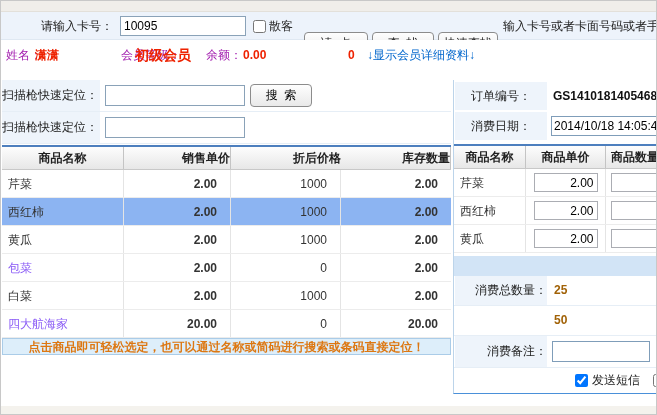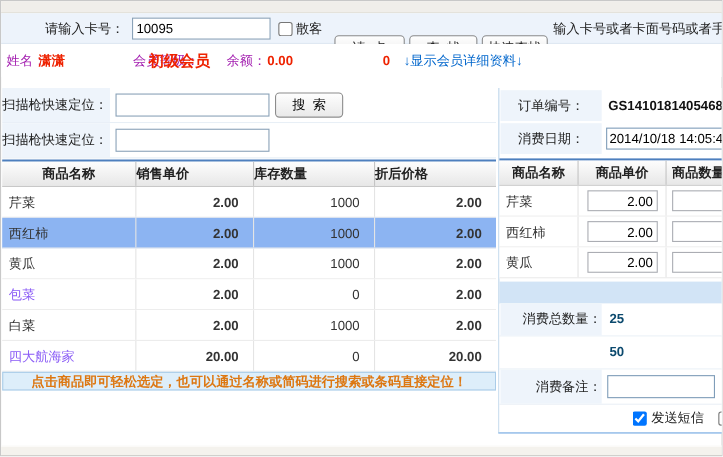--- a/index.html
+++ b/index.html
@@ -44,21 +44,21 @@
   .trow { display:flex; width:449px; }
   .thead { height:23px; background:linear-gradient(#fdfdfd,#e7e7e7); border-bottom:1px solid #c8c8c8; }
   .thead .c { line-height:23px; text-align:center; font-weight:bold; color:#222; border-right:1px solid #c4c4c4; }
   .tr { height:28px; background:#fff; border-bottom:1px solid #ececec; cursor:pointer; }
   .tr .c { line-height:28px; border-right:1px solid #e4e4e4; }
   .c1 { width:122px; padding-left:6px; }
   .c2 { width:107px; text-align:right; padding-right:13px; font-weight:bold; }
   .c3 { width:110px; text-align:right; padding-right:13px; }
   .c4 { width:110px; text-align:right; padding-right:13px; font-weight:bold; border-right:none !important; }
   .thead .c1 { padding-left:0; text-align:center; }
-  .thead .c2, .thead .c3, .thead .c4 { padding-right:0; text-align:left; }
+  .thead .c2, .thead .c3, .thead .c4 { padding-right:0; text-align:right; }
   .tr.selected { background:#8cb4f2; }
   .tr.redrow .c1 { color:#8b5cf6; }
   .lhint { width:449px; height:17px; line-height:16px; margin-top:0px; background:#ddeefa; border:1px solid #aacce8;
     color:#dd7711; font-weight:bold; text-align:center; overflow:hidden; }
   
   .rpanel { position:absolute; left:452px; top:79px; width:205px; height:314px; background:#fff; border-left:1px solid #bcd4ea; border-bottom:1px solid #4a90d9; }
   .r-lblcell { position:absolute; left:1px; width:92px; height:28px; background:#eef4fb; line-height:28px; text-align:center; color:#222; }
   .r-order-lbl { top:2px; }
   .r-order-val { position:absolute; left:99px; top:2px; height:28px; line-height:28px; font-weight:bold; color:#111; white-space:nowrap; }
   .r-date-lbl { top:32px; }
@@ -69,21 +69,21 @@
   .rthead .rc { line-height:23px; text-align:center; font-weight:bold; color:#222; border-right:1px solid #c4c4c4; }
   .rtr { height:28px; border-bottom:1px solid #ececec; background:#fff; }
   .rc1 { width:72px; padding-left:6px; line-height:28px; border-right:1px solid #e4e4e4; }
   .rc2 { width:80px; border-right:1px solid #e4e4e4; display:flex; align-items:center; justify-content:center; }
   .rc3 { width:80px; display:flex; align-items:center; justify-content:flex-start; padding-left:5px; }
   .rthead .rc1 { padding-left:0; text-align:center; line-height:23px; }
   .qty-input, .price-input { width:64px; height:19px; border:1px solid #abadb3; font:12px "Liberation Sans","DejaVu Sans",sans-serif; text-align:right; padding:0 3px; background:#fff; }
   .r-gap { position:absolute; left:0; top:176px; width:205px; height:20px; background:#d2e4f6; }
   .r-totrow { position:absolute; left:0; width:205px; height:30px; border-bottom:1px solid #e6eef6; background:#fff; }
   .r-totrow .tl { position:absolute; left:1px; top:0; width:92px; height:29px; background:#eef4fb; line-height:29px; text-align:right; color:#222; }
-  .r-totrow .tv { position:absolute; left:100px; top:0; height:29px; line-height:29px; color:#0c4a6e; font-weight:bold; }
+  .r-totrow .tv { position:absolute; left:100px; top:0; height:29px; line-height:29px; color:#a16207; font-weight:bold; }
   .r-qty-row { top:196px; } .r-pts-row { top:226px; }
   .r-rem-row { top:256px; height:32px; }
   .r-rem-row .tl { height:31px; line-height:31px; }
   .rem-input { position:absolute; left:98px; top:5px; width:98px; height:21px; border:1px solid #7f9db9; background:#fff; font:12px "Liberation Sans","DejaVu Sans",sans-serif; padding:0 2px; }
   .r-cb-row { position:absolute; left:0; top:288px; width:205px; height:25px; background:#fff; }
   .sms-cb { position:absolute; left:121px; top:6px; }
   .sms-label { position:absolute; left:138px; top:0; height:25px; line-height:25px; color:#222; }
   .cb2 { position:absolute; left:199px; top:6px; }
   
   .bottom-strip { position:absolute; left:0; top:404px; width:657px; height:10px; background:#f4f2ed; border-top:1px solid #fff; border-bottom:1px solid #9a9a92; }
@@ -125,22 +125,22 @@
   </div>
   <div class="srch-row" style="top:111px;">
     <span class="lbl">扫描枪快速定位：</span>
     <input class="srch-input" type="text" value="" style="">
   </div>
 
   <div class="ltable">
     <div class="trow thead">
       <div class="c c1">商品名称</div>
       <div class="c c2">销售单价</div>
+      <div class="c c4">折后价格</div>
       <div class="c c3">库存数量</div>
-      <div class="c c4">折后价格</div>
     </div>
     <div class="trow tr">
       <div class="c c1">芹菜</div>
       <div class="c c2">2.00</div>
       <div class="c c3">1000</div>
       <div class="c c4">2.00</div>
     </div>
     <div class="trow tr selected">
       <div class="c c1">西红柿</div>
       <div class="c c2">2.00</div>

